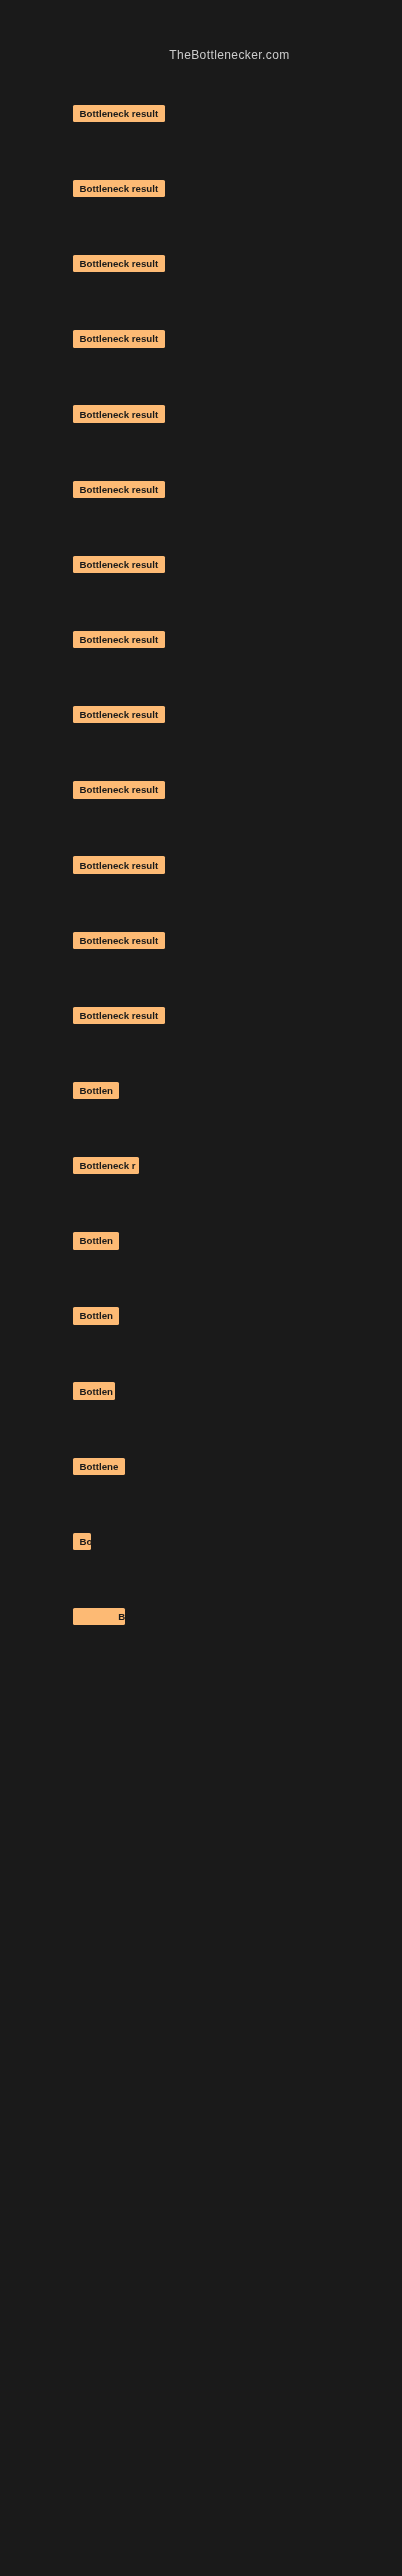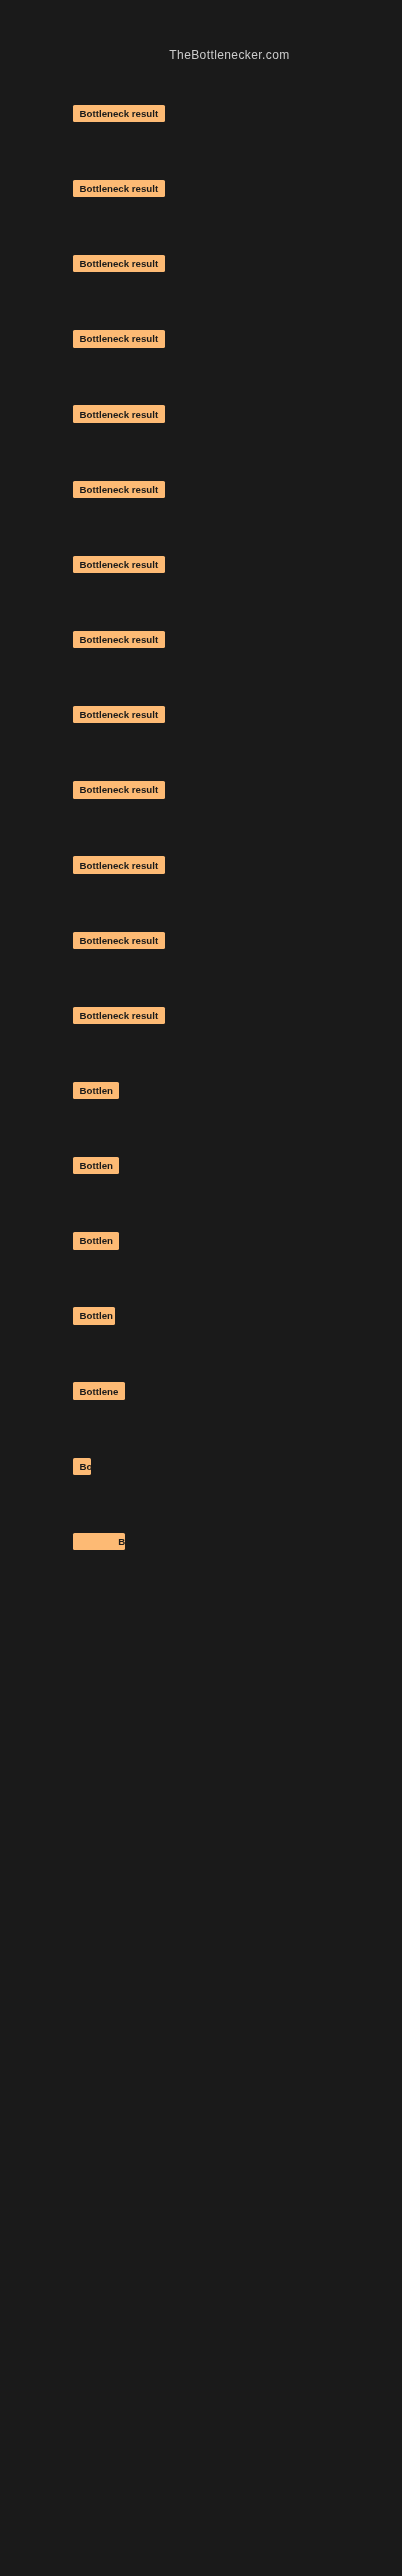--- a/index.html
+++ b/index.html
@@ -86,20 +86,21 @@
     <div class="bottleneck-item row-5"><span class="bottleneck-label" style="max-width: 97px;">Bottleneck result</span></div>
     <div class="bottleneck-item row-6"><span class="bottleneck-label" style="max-width: 97px;">Bottleneck result</span></div>
     <div class="bottleneck-item row-7"><span class="bottleneck-label" style="max-width: 97px;">Bottleneck result</span></div>
     <div class="bottleneck-item row-8"><span class="bottleneck-label" style="max-width: 97px;">Bottleneck result</span></div>
     <div class="bottleneck-item row-9"><span class="bottleneck-label" style="max-width: 97px;">Bottleneck result</span></div>
     <div class="bottleneck-item row-10"><span class="bottleneck-label" style="max-width: 97px;">Bottleneck result</span></div>
     <div class="bottleneck-item row-11"><span class="bottleneck-label" style="max-width: 97px;">Bottleneck result</span></div>
     <div class="bottleneck-item row-12"><span class="bottleneck-label" style="max-width: 97px;">Bottleneck result</span></div>
     <div class="bottleneck-item row-13"><span class="bottleneck-label" style="max-width: 97px;">Bottleneck result</span></div>
     <div class="bottleneck-item row-15"><span class="bottleneck-label" style="max-width: 56px;">Bottlen</span></div>
+    <div class="bottleneck-item row-16"><span class="bottleneck-label" style="max-width: 66px;">Bottleneck r</span></div>
     <div class="bottleneck-item row-17"><span class="bottleneck-label" style="max-width: 52px;">Bottlen</span></div>
     <div class="bottleneck-item row-19"><span class="bottleneck-label" style="max-width: 52px;">Bottlen</span></div>
     <div class="bottleneck-item row-20"><span class="bottleneck-label" style="max-width: 42px;">Bottlen</span></div>
     <div class="bottleneck-item row-21"><span class="bottleneck-label" style="max-width: 60px;">Bottlene</span></div>
     <div class="bottleneck-item row-22"><span class="bottleneck-label" style="max-width: 17.7px;">Bo</span></div>
     <div class="bottleneck-item row-23"><span class="bottleneck-label" style="max-width: 43px;">Bottler</span></div>
   </div>
 
 <div class="spacer"></div>
 

